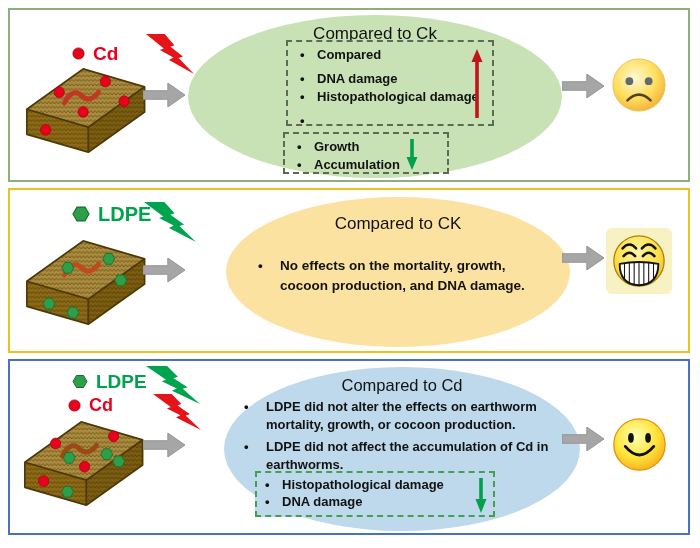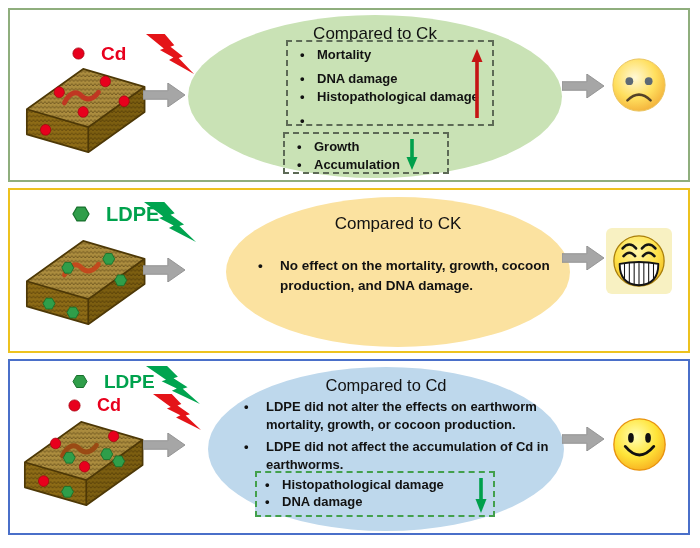--- a/index.html
+++ b/index.html
@@ -1,19 +1,19 @@
 <!DOCTYPE html>
 <html><head>
 <meta charset="utf-8">
 <style>
   html,body{margin:0;padding:0;background:#ffffff;font-family:"Liberation Sans",sans-serif;}
   #stage{position:relative;width:700px;height:548px;background:#ffffff;overflow:hidden;}
   .panel{position:absolute;left:8px;width:682px;background:#ffffff;border:2px solid #000;box-sizing:border-box;}
   .abs{position:absolute;}
-  .legend{position:absolute;display:flex;align-items:center;gap:16px;}
+  .legend{position:absolute;display:flex;align-items:center;gap:8px;}
   .legend .txt{font-weight:bold;line-height:1;}
   .ellipse{position:absolute;border-radius:50%;}
   .etitle{text-align:center;font-weight:normal;color:#121212;}
   .dbox{position:absolute;box-sizing:border-box;}
   .dbox.grayline{border:2px dashed #5d6a56;}
   .dbox.greenline{border:2px dashed #43a04c;}
   .blist{list-style:none;margin:0;padding:3px 0 0 8px;}
   .blist li{display:flex;font-weight:bold;color:#121212;font-size:13px;line-height:1.15;}
   .blist .bu{width:17px;text-align:left;padding-left:4px;flex:none;}
   .p1-box1 li:nth-child(1){margin-top:3px;}
@@ -76,21 +76,21 @@
         <use href="#block-arrow-shape" fill="#a6a6a6" stroke="#8f8f8f"></use>
       </svg>
 
     <div class="ellipse" style="left:178px;top:5px;width:374px;height:163px;background:#c9e2b5;">
       <div class="etitle" style="padding-top:9px;font-size:17px;">Compared to Ck</div>
     </div>
     <div class="dbox grayline p1-box1" style="left:276px;top:30px;width:208px;height:86px;">
       <ul class="blist">
         <li>
             <span class="bu">•</span>
-            <span>Mortality</span>
+            <span>Compared</span>
           </li>
         <li>
             <span class="bu">•</span>
             <span>DNA damage</span>
           </li>
         <li>
             <span class="bu">•</span>
             <span>Histopathological damage</span>
           </li>
         <li>
@@ -169,21 +169,21 @@
 
     <svg class="abs" style="left:133px;top:68px;" width="42" height="24" viewBox="0 0 44 28" preserveAspectRatio="none">
         <use href="#block-arrow-shape" fill="#a6a6a6" stroke="#8f8f8f"></use>
       </svg>
 
     <div class="ellipse" style="left:216px;top:7px;width:344px;height:150px;background:#fbe2a0;">
       <div class="etitle" style="padding-top:17px;font-size:17px;">Compared to CK</div>
     </div>
     <div class="bullet-row" style="left:242px;top:66px;width:300px;font-size:13.5px;line-height:1.45;">
       <span class="bu">•</span>
-        <span>No effect on the mortality, growth, cocoon production, and DNA damage.</span>
+        <span>No effects on the mortality, growth, cocoon production, and DNA damage.</span>
     </div>
 
     <svg class="abs" style="left:552px;top:56px;" width="42" height="24" viewBox="0 0 44 28" preserveAspectRatio="none">
         <use href="#block-arrow-shape" fill="#a6a6a6" stroke="#8f8f8f"></use>
       </svg>
 
     <div class="halo" style="left:596px;top:38px;width:66px;height:66px;background:#f8f1c2;"></div>
     <svg class="abs" style="left:600px;top:42px;" width="58" height="58" viewBox="-30 -30 60 60">
       <defs>
         <radialGradient id="g-grin" cx="45%" cy="32%" r="75%">
@@ -255,21 +255,21 @@
           <use href="#hex-shape" transform="translate(104,46)"></use>
         <use href="#hex-shape" transform="translate(58,88)"></use>
           <use href="#hex-shape" transform="translate(118,54)"></use>
       </g>
     </svg>
 
     <svg class="abs" style="left:133px;top:72px;" width="42" height="24" viewBox="0 0 44 28" preserveAspectRatio="none">
         <use href="#block-arrow-shape" fill="#a6a6a6" stroke="#8f8f8f"></use>
       </svg>
 
-    <div class="ellipse" style="left:198px;top:6px;width:356px;height:164px;background:#bed8ec;">
+    <div class="ellipse" style="left:214px;top:6px;width:356px;height:164px;background:#bed8ec;">
       <div class="etitle" style="padding-top:9px;font-size:16.5px;">Compared to Cd</div>
     </div>
     <div class="bullet-row" style="left:228px;top:37px;width:322px;font-size:13px;line-height:1.35;">
       <span class="bu">•</span>
         <span>LDPE did not alter the effects on earthworm mortality, growth, or cocoon production.</span>
     </div>
     <div class="bullet-row" style="left:228px;top:77px;width:322px;font-size:13px;line-height:1.35;">
       <span class="bu">•</span>
         <span>LDPE did not affect the accumulation of Cd in earthworms.</span>
     </div>

